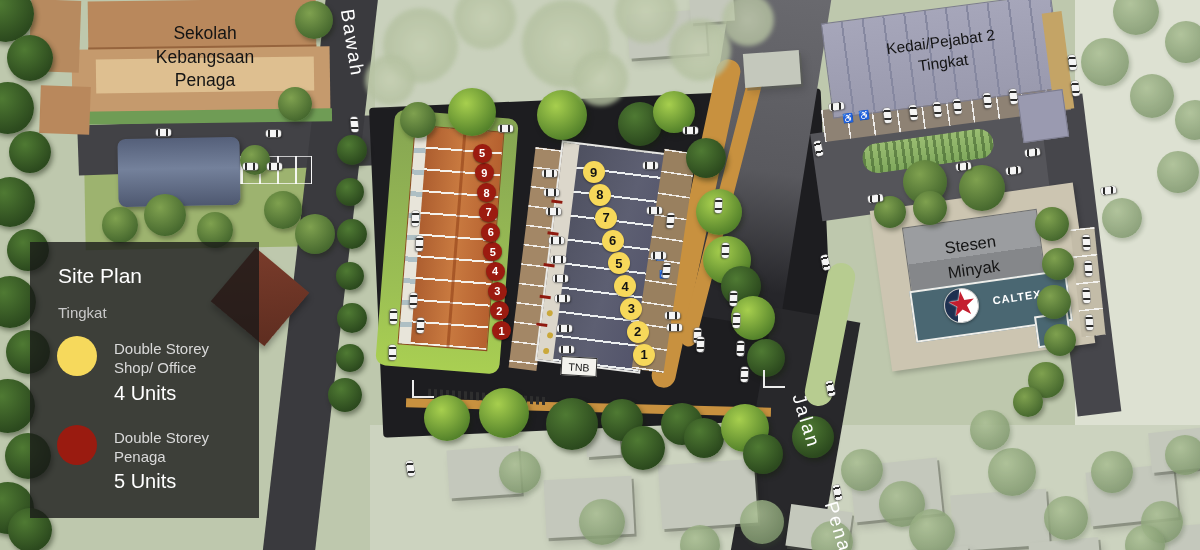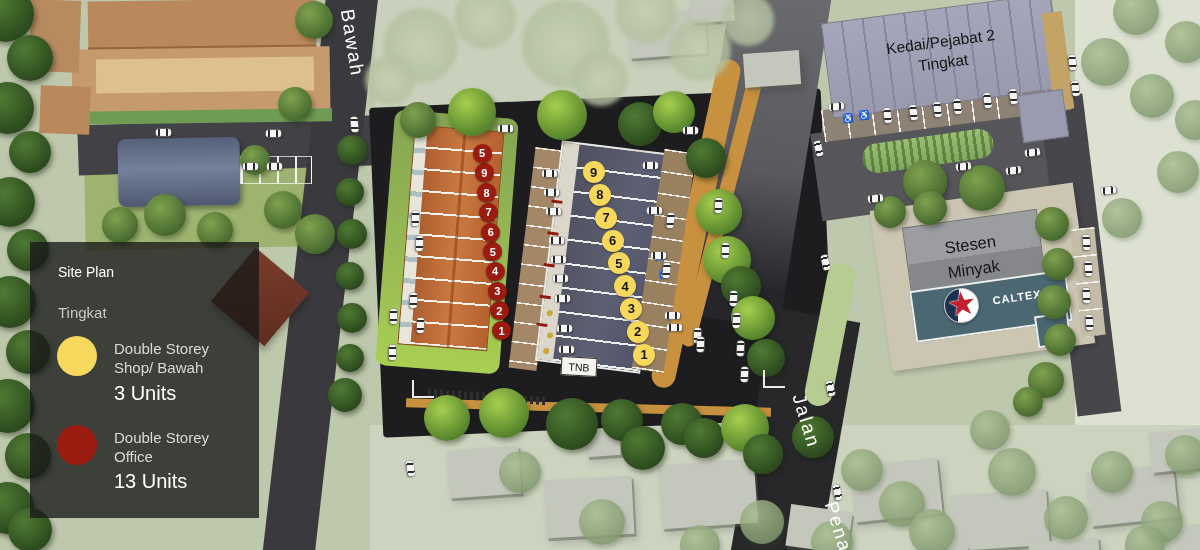--- a/index.html
+++ b/index.html
@@ -38,21 +38,21 @@
   .mark{position:absolute;border-left:2px solid #ececec;border-bottom:2px solid #ececec;width:20px;height:16px;}
   
   .badge{position:absolute;border-radius:50%;display:flex;align-items:center;justify-content:center;font-weight:bold;}
   .badge-terrace{width:19px;height:19px;font-size:11px;color:#fff;box-shadow:0 1px 2px rgba(0,0,0,.5);}
   .badge-shop{width:22px;height:22px;font-size:13px;color:#141414;box-shadow:0 1px 2px rgba(0,0,0,.4);}
   
   .map-label{position:absolute;color:#141414;text-align:center;line-height:1.35;}
   .road-label{position:absolute;color:#fff;font-size:19px;letter-spacing:2px;text-align:center;}
   
   .panel{position:absolute;left:30px;top:242px;width:229px;height:276px;background:rgba(24,24,24,.78);color:#fff;}
-  .panel .title{position:absolute;left:28px;top:22px;font-size:14px;}
+  .panel .title{position:absolute;left:28px;top:22px;font-size:21px;}
   .panel .subtitle{position:absolute;left:28px;top:62px;font-size:15px;color:#c9c9c9;}
   .panel .swatch{position:absolute;width:40px;height:40px;border-radius:50%;}
   .panel .item-label{position:absolute;font-size:15px;color:#d9d9d9;line-height:19px;}
   .panel .units{position:absolute;font-size:20px;color:#fff;}
   
   .caltex-circle{position:absolute;width:33px;height:33px;border-radius:50%;
       background:linear-gradient(100deg,#1e3050 42%,#ffffff 42%);
       border:1px solid #c9c9c9;box-shadow:0 1px 3px rgba(0,0,0,.4);}
   .caltex-star{position:absolute;font-size:33px;color:#c41e2f;line-height:1;
       text-shadow:0 0 1px #fff,0 0 2px #fff;}
@@ -327,36 +327,37 @@
       <div class="badge badge-shop" style="left: 626.7px; top: 320.7px; background: rgb(247, 216, 90);">2</div>
       <div class="badge badge-shop" style="left: 620.4px; top: 297.9px; background: rgb(247, 216, 90);">3</div>
       <div class="badge badge-shop" style="left: 614.1px; top: 275.1px; background: rgb(247, 216, 90);">4</div>
       <div class="badge badge-shop" style="left: 607.8px; top: 252.3px; background: rgb(247, 216, 90);">5</div>
       <div class="badge badge-shop" style="left: 601.5px; top: 229.5px; background: rgb(247, 216, 90);">6</div>
       <div class="badge badge-shop" style="left: 595.2px; top: 206.7px; background: rgb(247, 216, 90);">7</div>
       <div class="badge badge-shop" style="left: 588.9px; top: 183.9px; background: rgb(247, 216, 90);">8</div>
       <div class="badge badge-shop" style="left: 582.6px; top: 161.1px; background: rgb(247, 216, 90);">9</div>
     </div>
 
+  <div class="map-label" style="left:139px;top:22px;width:132px;font-size:17.5px;">Sekolah Kebangsaan Penaga</div>
   <div class="map-label" style="left:862px;top:32px;width:160px;font-size:15.5px;transform:rotate(-7.5deg);">Kedai/Pejabat 2 Tingkat</div>
   <div class="map-label" style="left:932px;top:232px;width:80px;font-size:16.5px;line-height:1.5;transform:rotate(-8deg);">Stesen Minyak</div>
   <div class="road-label" style="left:312px;top:32px;width:80px;transform:rotate(81deg);">Bawah</div>
   <div class="road-label" style="left:766px;top:410px;width:80px;transform:rotate(73deg);">Jalan</div>
   <div class="road-label" style="left:798px;top:516px;width:80px;transform:rotate(73deg);">Pena</div>
 
   <div class="panel">
     <div class="title">Site Plan</div>
     <div class="subtitle">Tingkat</div>
     <div class="swatch" style="left: 27px; top: 94px; background: rgb(246, 217, 92);"></div>
     <div class="item-label" style="left:84px;top:97px;">
       <div>Double Storey</div>
-      <div>Shop/ Bawah</div>
-    </div>
-    <div class="units" style="left:84px;top:140px;">3 Units</div>
+      <div>Shop/ Office</div>
+    </div>
+    <div class="units" style="left:84px;top:140px;">4 Units</div>
     <div class="swatch" style="left: 27px; top: 183px; background: rgb(154, 27, 16);"></div>
     <div class="item-label" style="left:84px;top:186px;">
       <div>Double Storey</div>
-      <div>Office</div>
-    </div>
-    <div class="units" style="left:84px;top:228px;">13 Units</div>
+      <div>Penaga</div>
+    </div>
+    <div class="units" style="left:84px;top:228px;">5 Units</div>
   </div>
 
 </div>
 
 </body></html>

